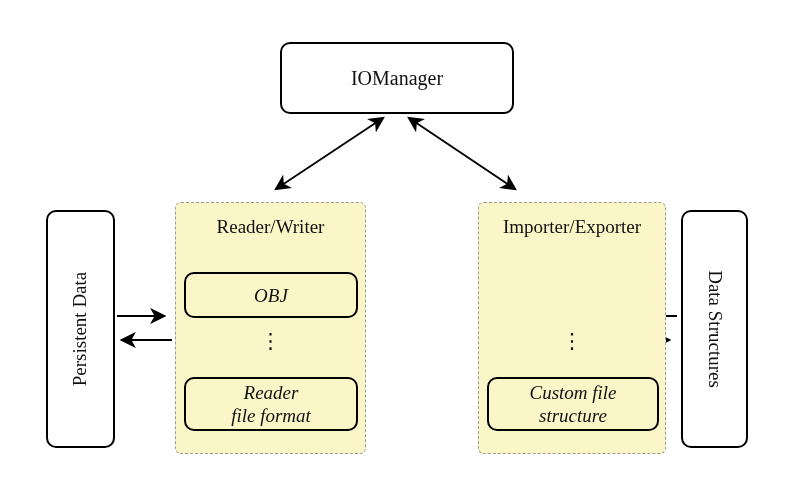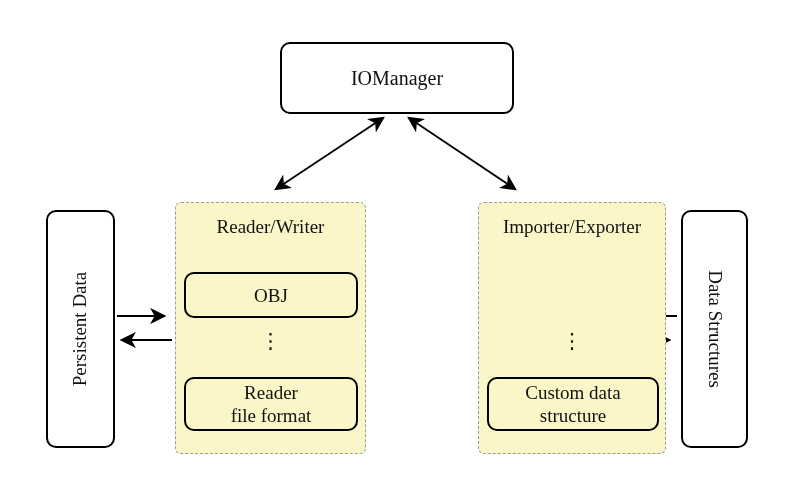--- a/index.html
+++ b/index.html
@@ -53,20 +53,21 @@
   .inner{
     position:absolute;
     box-sizing:border-box;
     background:var(--group-fill);
     border:2.5px solid var(--node-border);
     border-radius:10px;
     display:flex;align-items:center;justify-content:center;
     text-align:center;
     font-size:19px;line-height:23px;
     white-space:pre-line;
+    font-style:italic;
   }
   .inner-top{left:8px;top:69px;width:174px;height:46px;}
   .group-right .inner-top{width:172px;}
   .inner-bottom{left:8px;top:174px;width:174px;height:54px;}
   .group-right .inner-bottom{width:172px;}
   .dots{
     position:absolute;left:0;right:0;top:126px;
     text-align:center;font-size:21px;letter-spacing:0;
   }
 </style>
@@ -105,17 +106,17 @@
     <div class="group-title">Reader/Writer</div>
     <div class="inner inner-top">OBJ</div>
     <div class="dots">⋮</div>
     <div class="inner inner-bottom">Reader
 file format</div>
   </div>
 
   <div class="group group-right">
     <div class="group-title">Importer/Exporter</div>
     <div class="dots">⋮</div>
-    <div class="inner inner-bottom">Custom data
+    <div class="inner inner-bottom">Custom file
 structure</div>
   </div>
 
 </div>
 
 </body></html>

